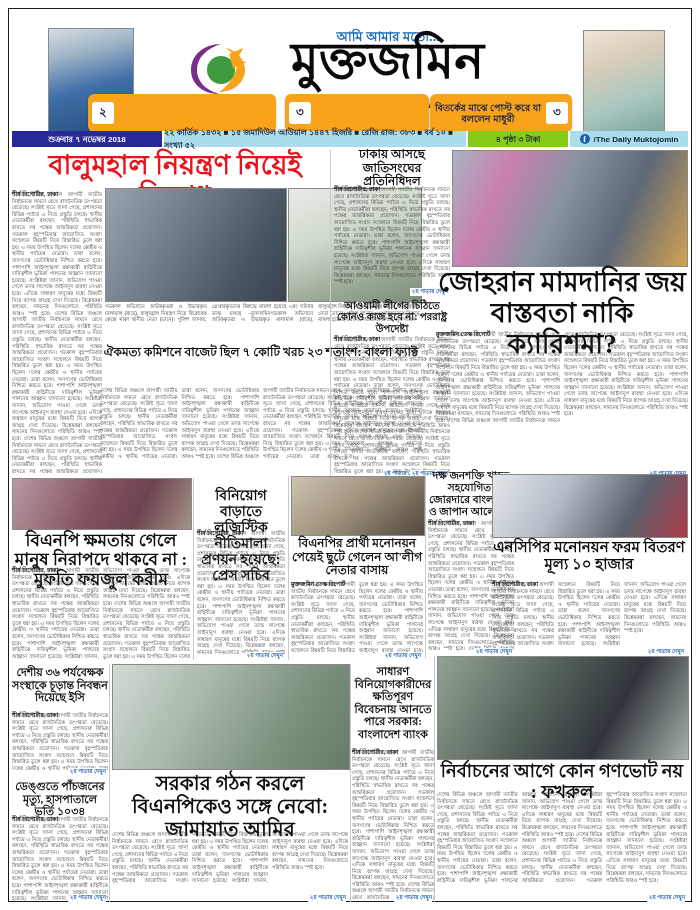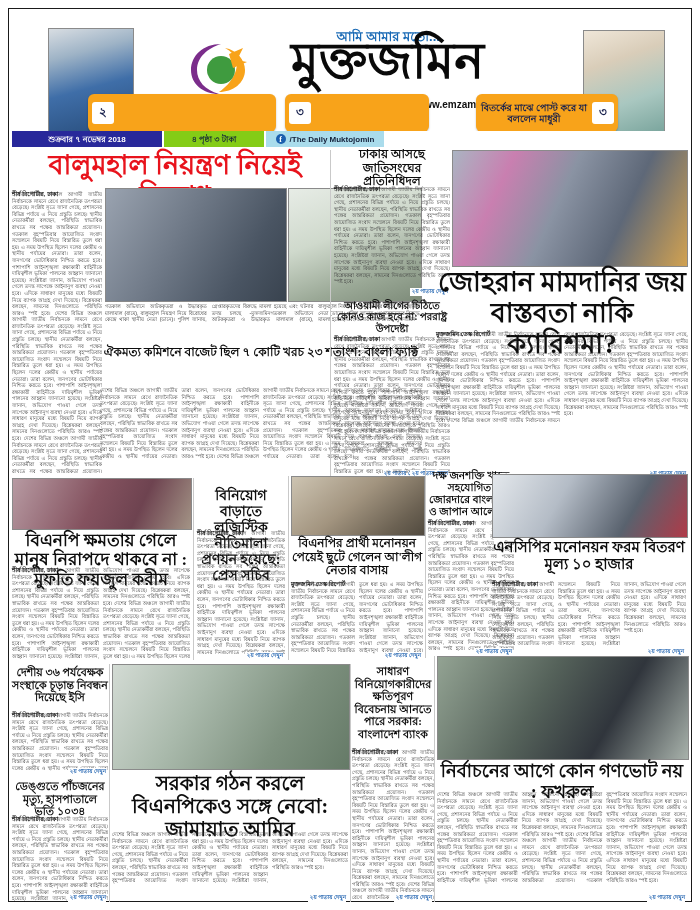--- a/index.html
+++ b/index.html
@@ -15,21 +15,21 @@
          font-size:10px;font-weight:bold;color:#111;}
   .photo{border:1px solid #8a8a8a;}
   .ph-cricketer{left:48px;top:28px;width:84px;height:105px;background:linear-gradient(165deg,#d8dde2 0%,#9eb3c6 25%,#3f6ea8 55%,#274b79 100%);}
   .ph-madhuri{left:583px;top:30px;width:80px;height:105px;background:linear-gradient(160deg,#efe6d8 0%,#d9cdb9 30%,#a9c7c0 65%,#76a29a 100%);}
   .teaser{background:#f8a31a;border-radius:6px;display:flex;align-items:center;padding:2px 4px;gap:4px;box-shadow:0 1px 2px rgba(0,0,0,.25);}
   .teaser .txt{flex:1;font-size:9.5px;font-weight:bold;color:#17204d;text-align:center;line-height:1.2;}
   .teaser .pg{width:22px;height:22px;background:#ffffff;border-radius:3px;display:flex;align-items:center;justify-content:center;
               font-size:12px;font-weight:bold;color:#17204d;flex:0 0 auto;}
   .t1{left:88px;top:94px;width:180px;height:34px;}
   .t2{left:285px;top:94px;width:136px;height:34px;}
-  .t3{left:430px;top:94px;width:134px;height:34px;margin-left:46px;}
+  .t3{left:430px;top:94px;width:134px;height:34px;}
   
   .datebar{left:12px;top:131px;width:676px;height:16px;display:flex;gap:2px;background:#ffffff;}
   .datebar>div{display:flex;align-items:center;justify-content:center;font-size:8px;font-weight:bold;}
   .seg-day{width:150px;background:#28289a;color:#ffffff;}
   .seg-info{flex:1;background:#aadcec;color:#13203a;}
   .seg-price{width:100px;background:#84cc16;color:#13203a;}
   .seg-fb{width:118px;background:#aadcec;color:#13203a;gap:4px;}
   .fbicon{width:10px;height:10px;border-radius:50%;background:#1b5fae;color:#fff;display:flex;align-items:center;justify-content:center;
           font-size:8px;font-weight:bold;font-family:"Liberation Serif",serif;}
   
@@ -83,20 +83,21 @@
 <div class="abs teaser t2">
   <span class="pg">৩</span>
 </div>
 <div class="abs teaser t3">
   <span class="txt">বিতর্কের মাঝে পোস্ট করে যা বললেন মাধুরী</span>
   <span class="pg">৩</span>
 </div>
 
 <div class="abs datebar">
   <div class="seg-day">শুক্রবার ৭ নভেম্বর 2018</div>
+  <div class="seg-info">২২ কার্তিক ১৪৩২ ■ ১৫ জমাদিউল আউয়াল ১৪৪৭ হিজরি ■ রেজি রাজ: ৩৮৩ ■ বর্ষ ১০ ■ সংখ্যা ৫২</div>
   <div class="seg-price">৪ পৃষ্ঠা ৩ টাকা</div>
   <div class="seg-fb">
     <span class="fbicon">f</span>
     <span>/The Daily Muktojomin</span>
   </div>
 </div>
 
 <div class="abs hl hl-red" style="left:14px;top:150px;width:322px;font-size:27px;">বালুমহাল নিয়ন্ত্রণ নিয়েই বিরোধ</div>
 
 <div class="abs" style="left:12px;top:182px;width:90px;">

